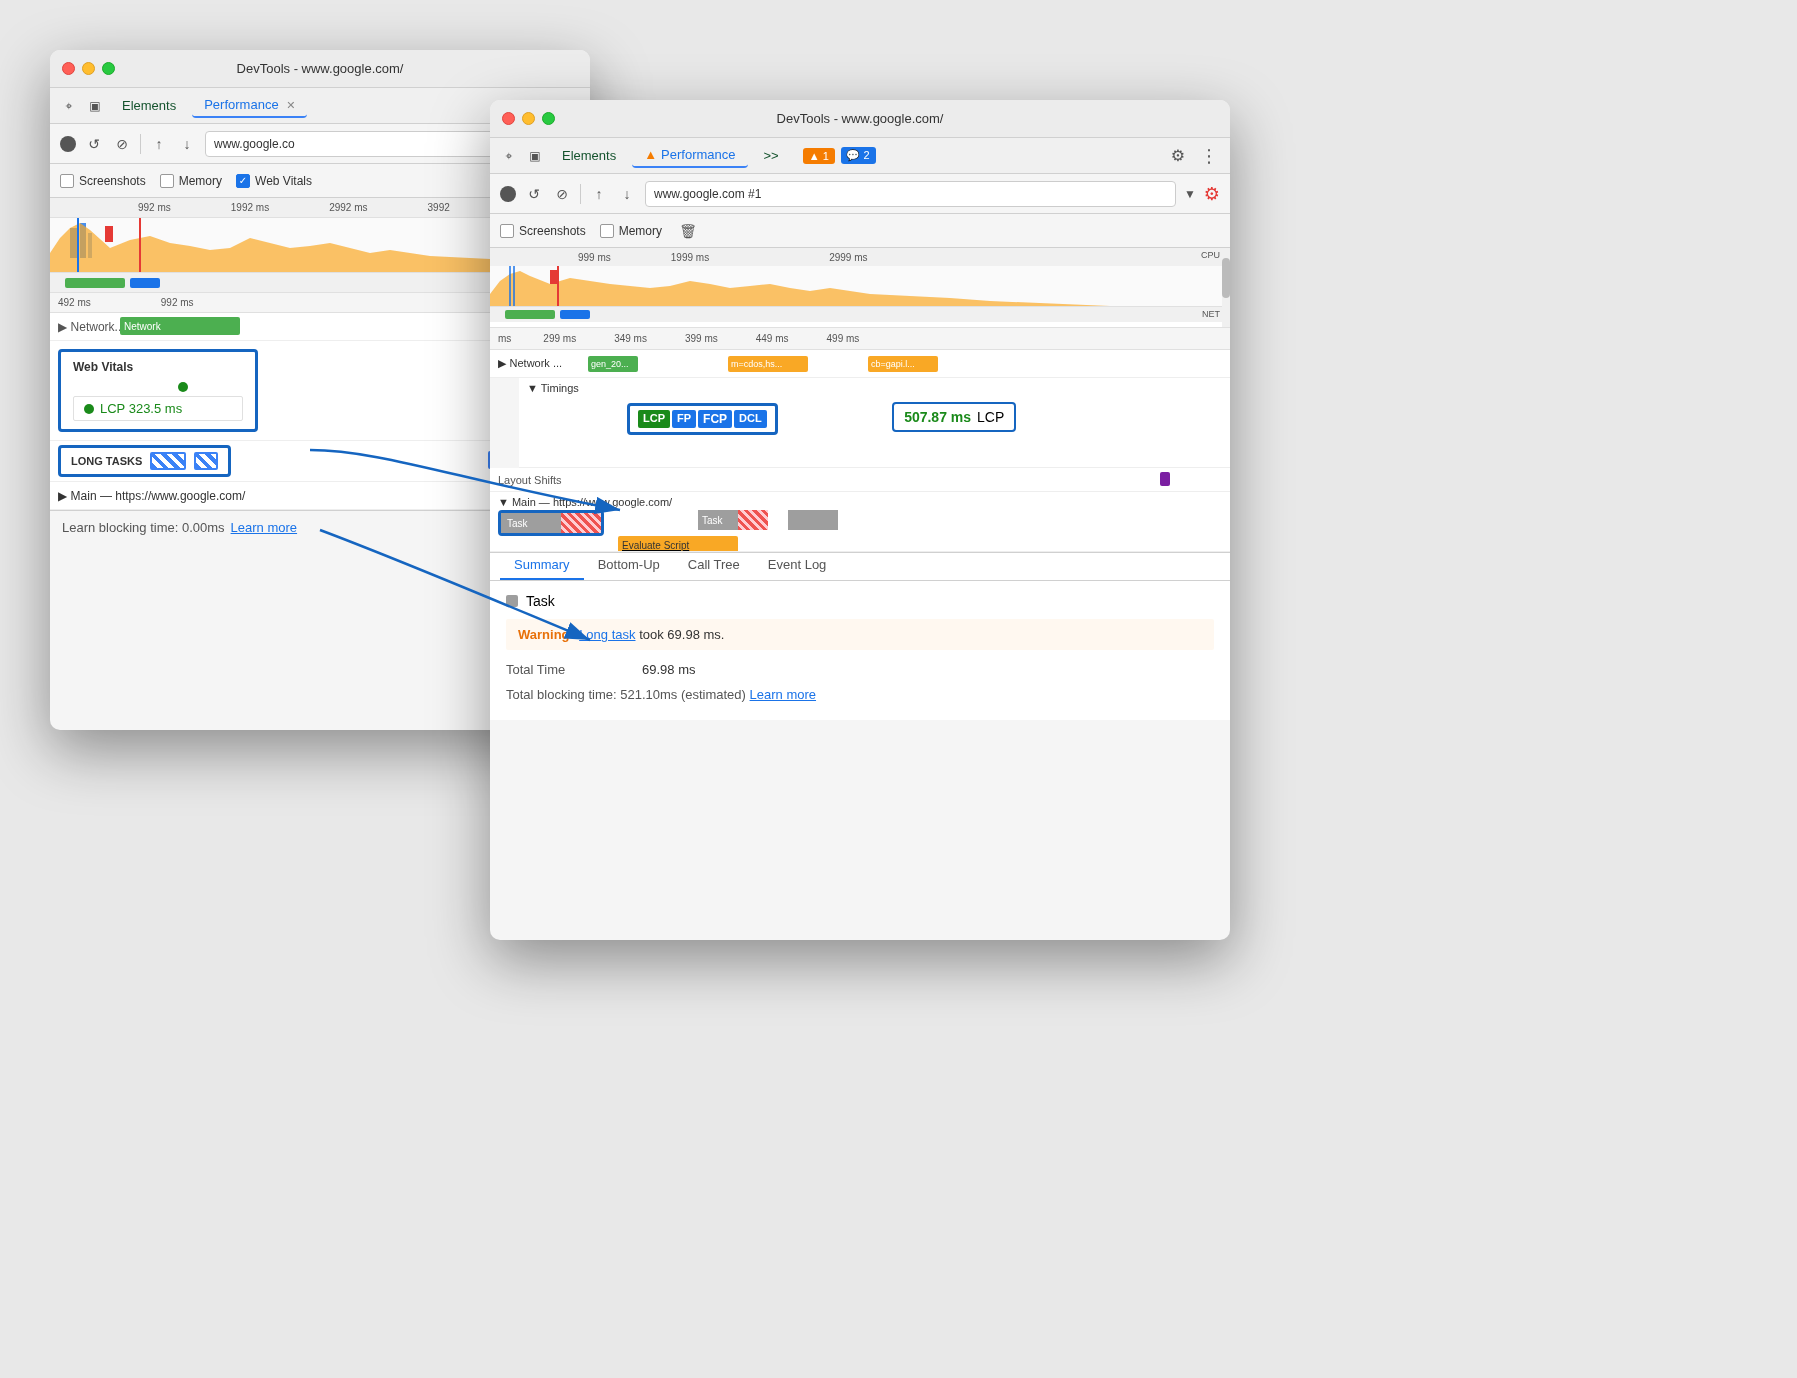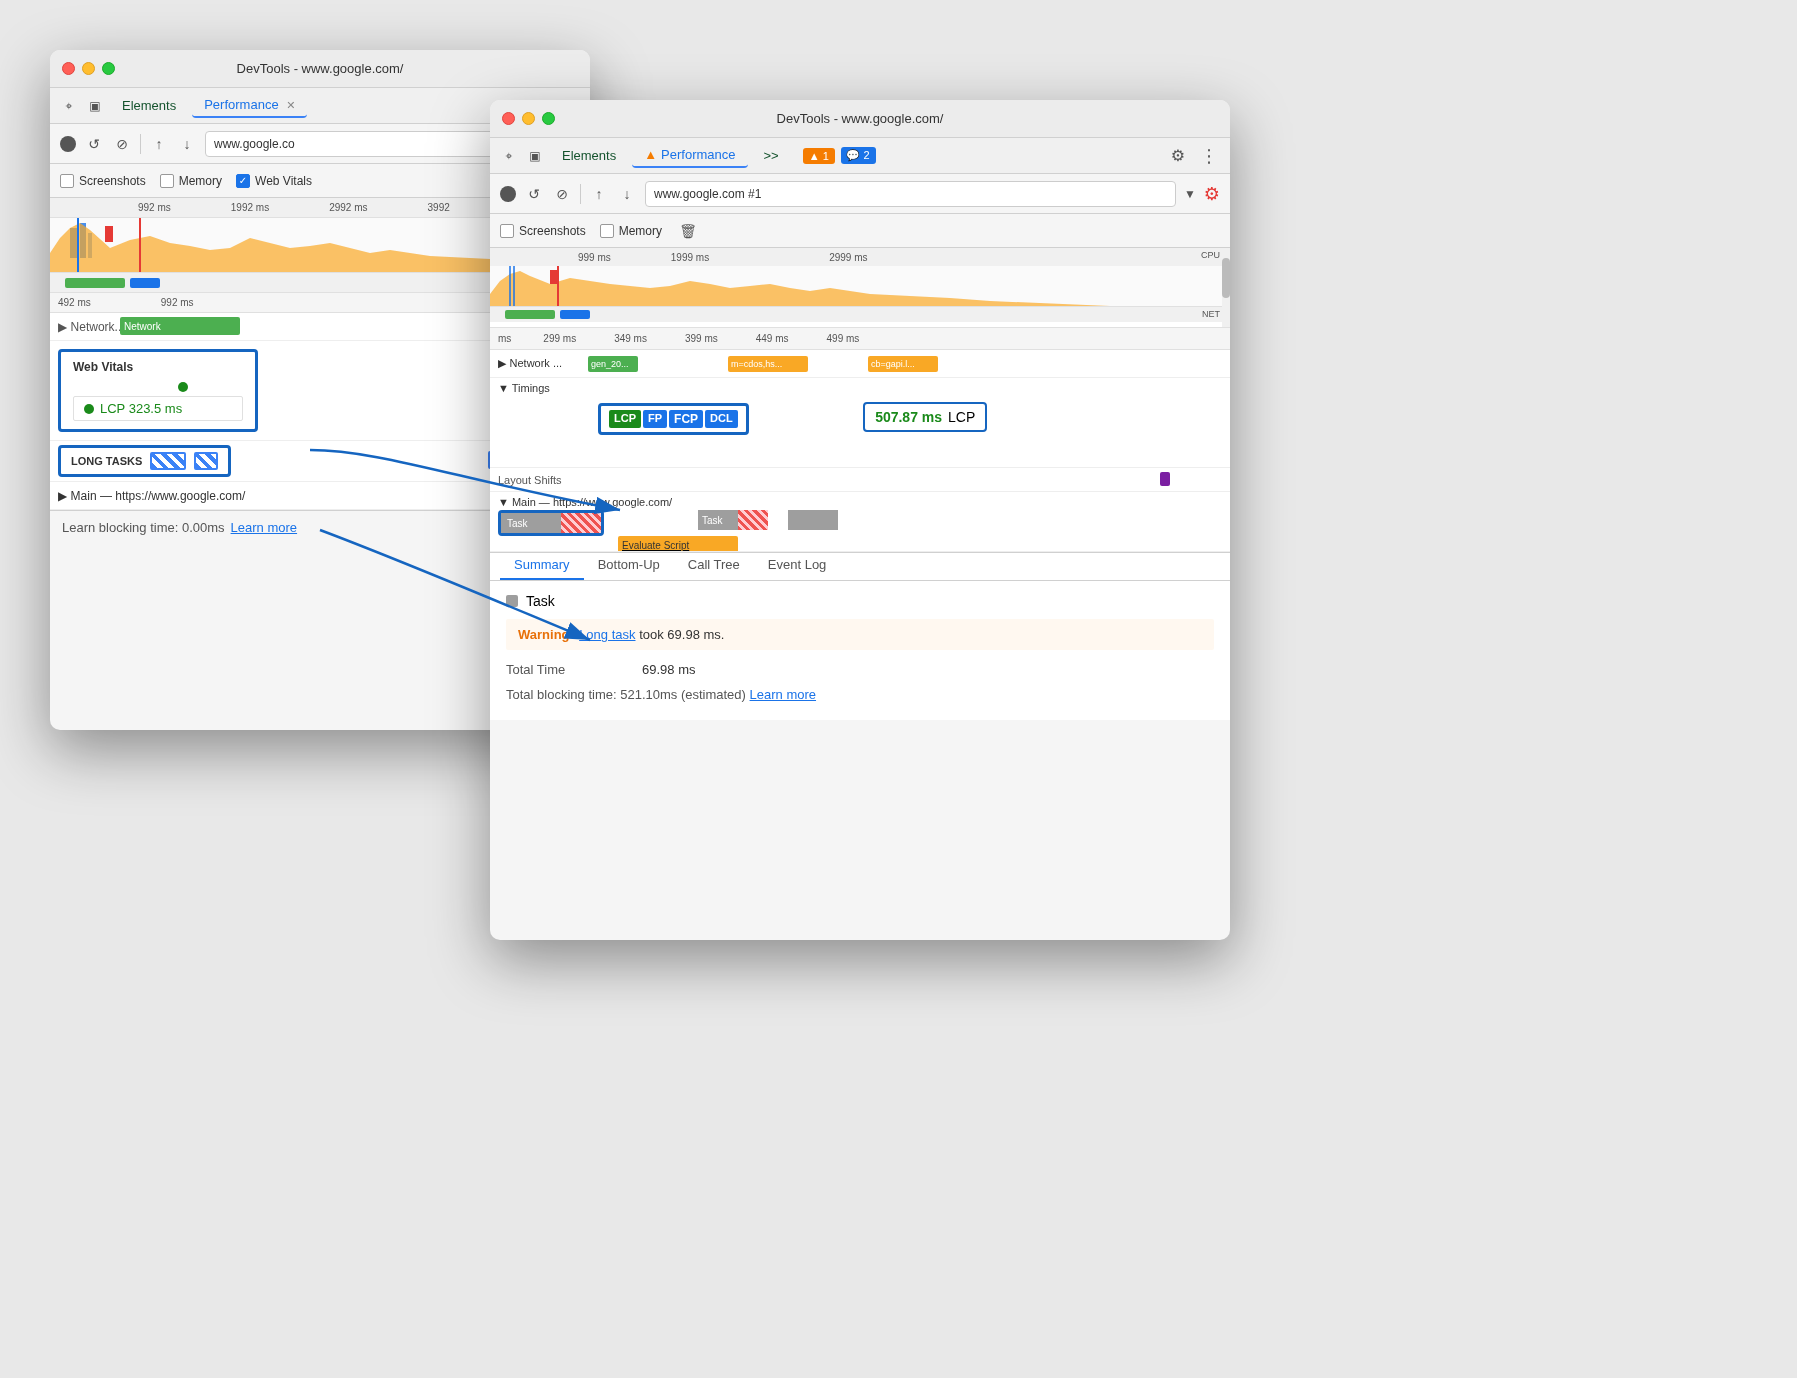--- a/index.html
+++ b/index.html
@@ -602,21 +602,21 @@
 
   <div style="height:28px;background:white;border-bottom:1px solid #eee;display:flex;align-items:center;padding:0 8px;position:relative;overflow:hidden;">
     <span style="font-size:11px;color:#333;min-width:90px;">▶ Network ...</span>
     <div style="position:relative;flex:1;height:20px;">
       <div style="position:absolute;left:0;top:2px;width:50px;height:16px;background:#4caf50;border-radius:2px;font-size:9px;color:white;display:flex;align-items:center;padding:0 3px;">gen_20...</div>
       <div style="position:absolute;left:140px;top:2px;width:80px;height:16px;background:#f9a825;border-radius:2px;font-size:9px;color:white;display:flex;align-items:center;padding:0 3px;">m=cdos,hs...</div>
       <div style="position:absolute;left:280px;top:2px;width:70px;height:16px;background:#f9a825;border-radius:2px;font-size:9px;color:white;display:flex;align-items:center;padding:0 3px;">cb=gapi.l...</div>
     </div>
   </div>
 
-  <div style="height:90px;background:white;border-bottom:1px solid #eee;padding:4px 8px;position:relative;">
+  <div style="height:90px;background:white;border-bottom:1px solid #eee;padding:4px 8px;position:relative;margin-left:29px;">
     <div style="font-size:11px;color:#333;margin-bottom:4px;">▼ Timings</div>
     
     <div style="display:inline-flex;gap:2px;border:3px solid #1565c0;border-radius:4px;padding:4px 8px;background:white;margin-left:100px;">
       <div style="background:#1a8a1a;color:white;font-size:11px;font-weight:bold;padding:2px 5px;border-radius:2px;">LCP</div>
       <div style="background:#1a73e8;color:white;font-size:11px;font-weight:bold;padding:2px 5px;border-radius:2px;">FP</div>
       <div style="background:#1a73e8;color:white;font-size:12px;font-weight:bold;padding:2px 5px;border-radius:2px;">FCP</div>
       <div style="background:#1a73e8;color:white;font-size:11px;font-weight:bold;padding:2px 5px;border-radius:2px;">DCL</div>
     </div>
     
     <div style="display:inline-flex;align-items:center;gap:6px;border:2px solid #1565c0;border-radius:4px;padding:5px 10px;background:white;margin-left:110px;margin-top:4px;font-size:14px;">

